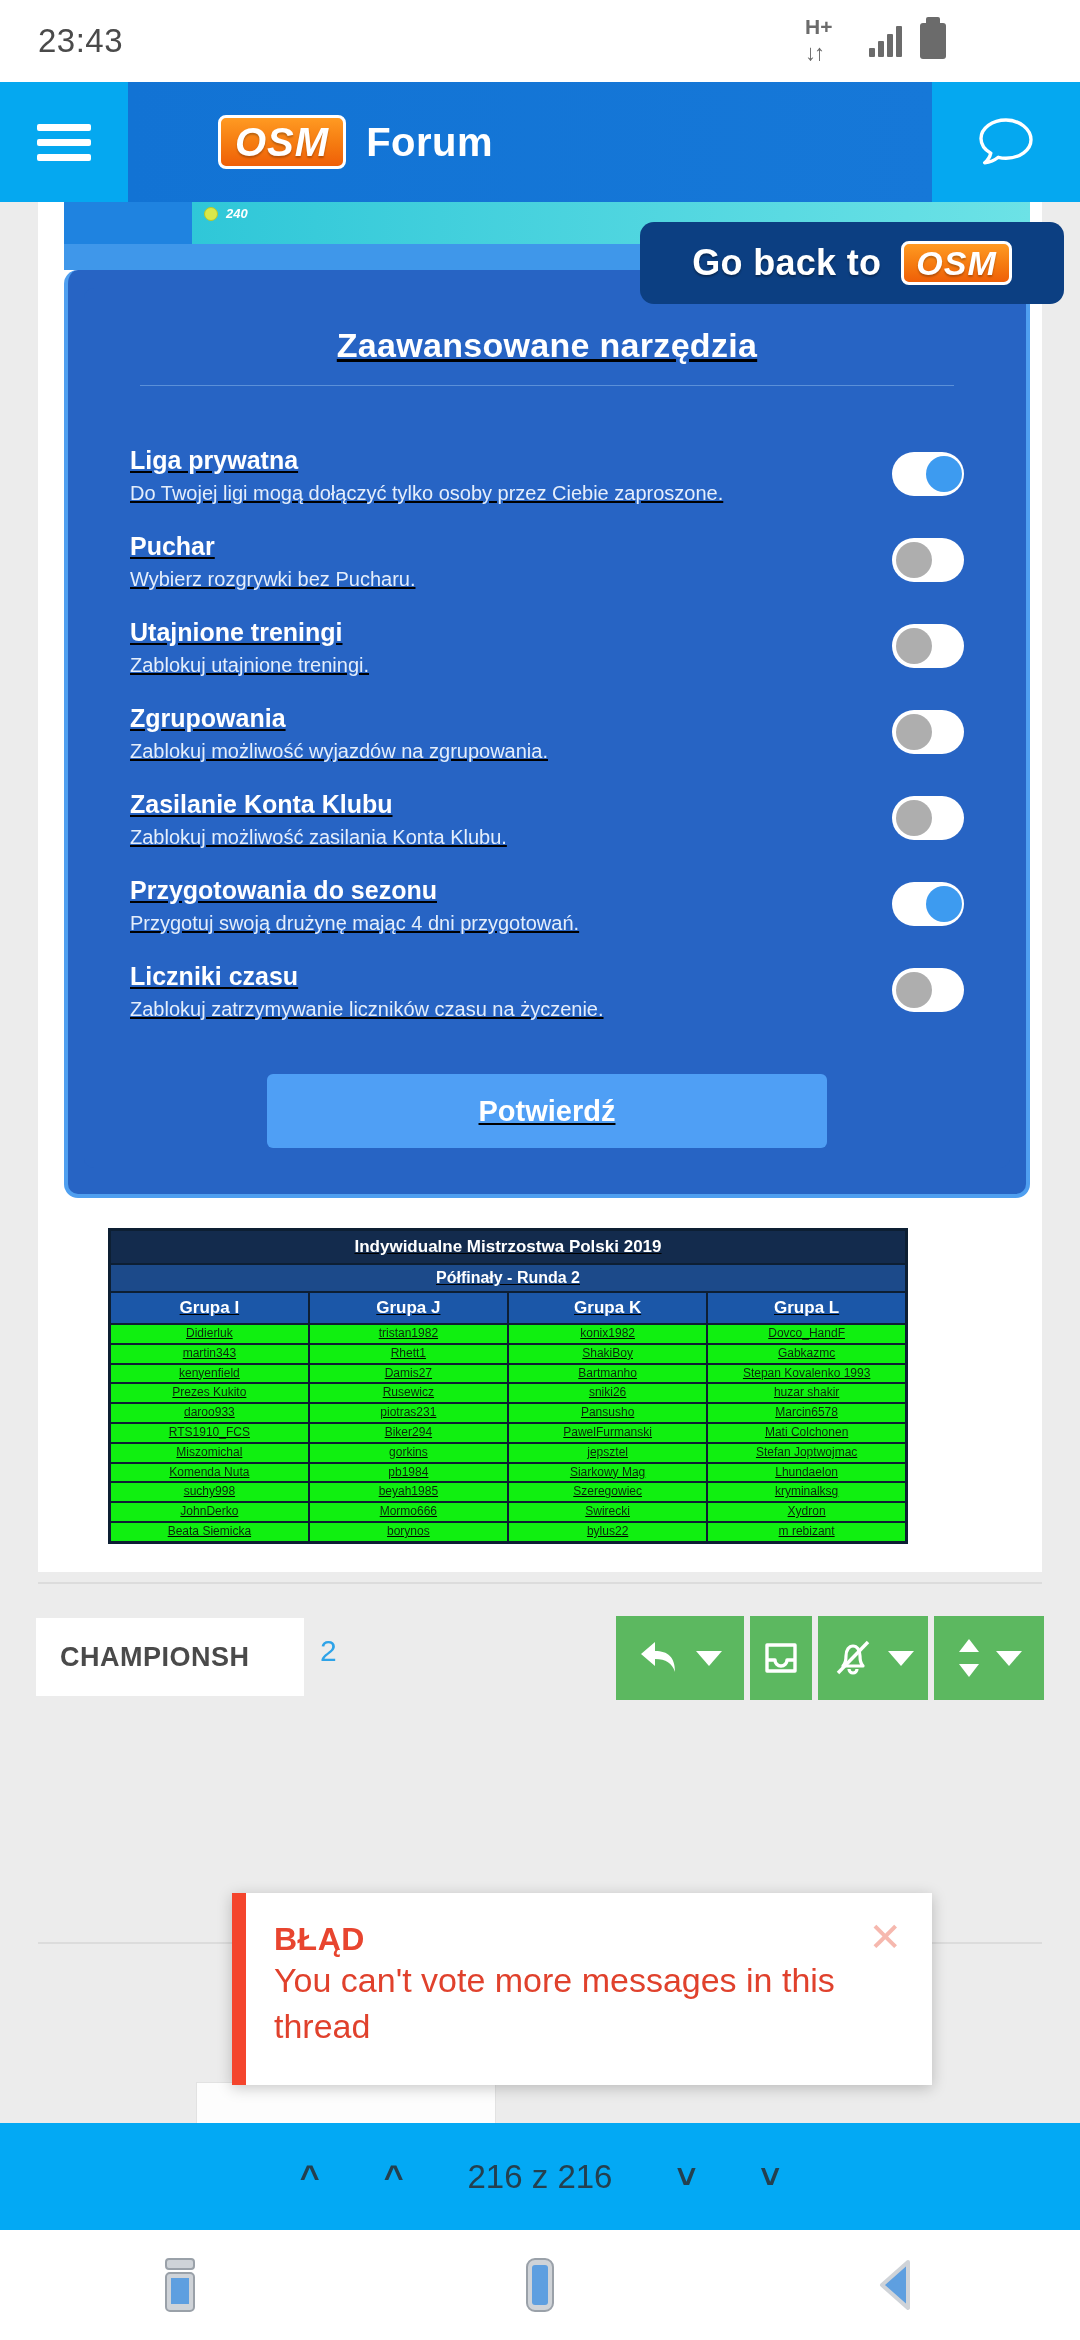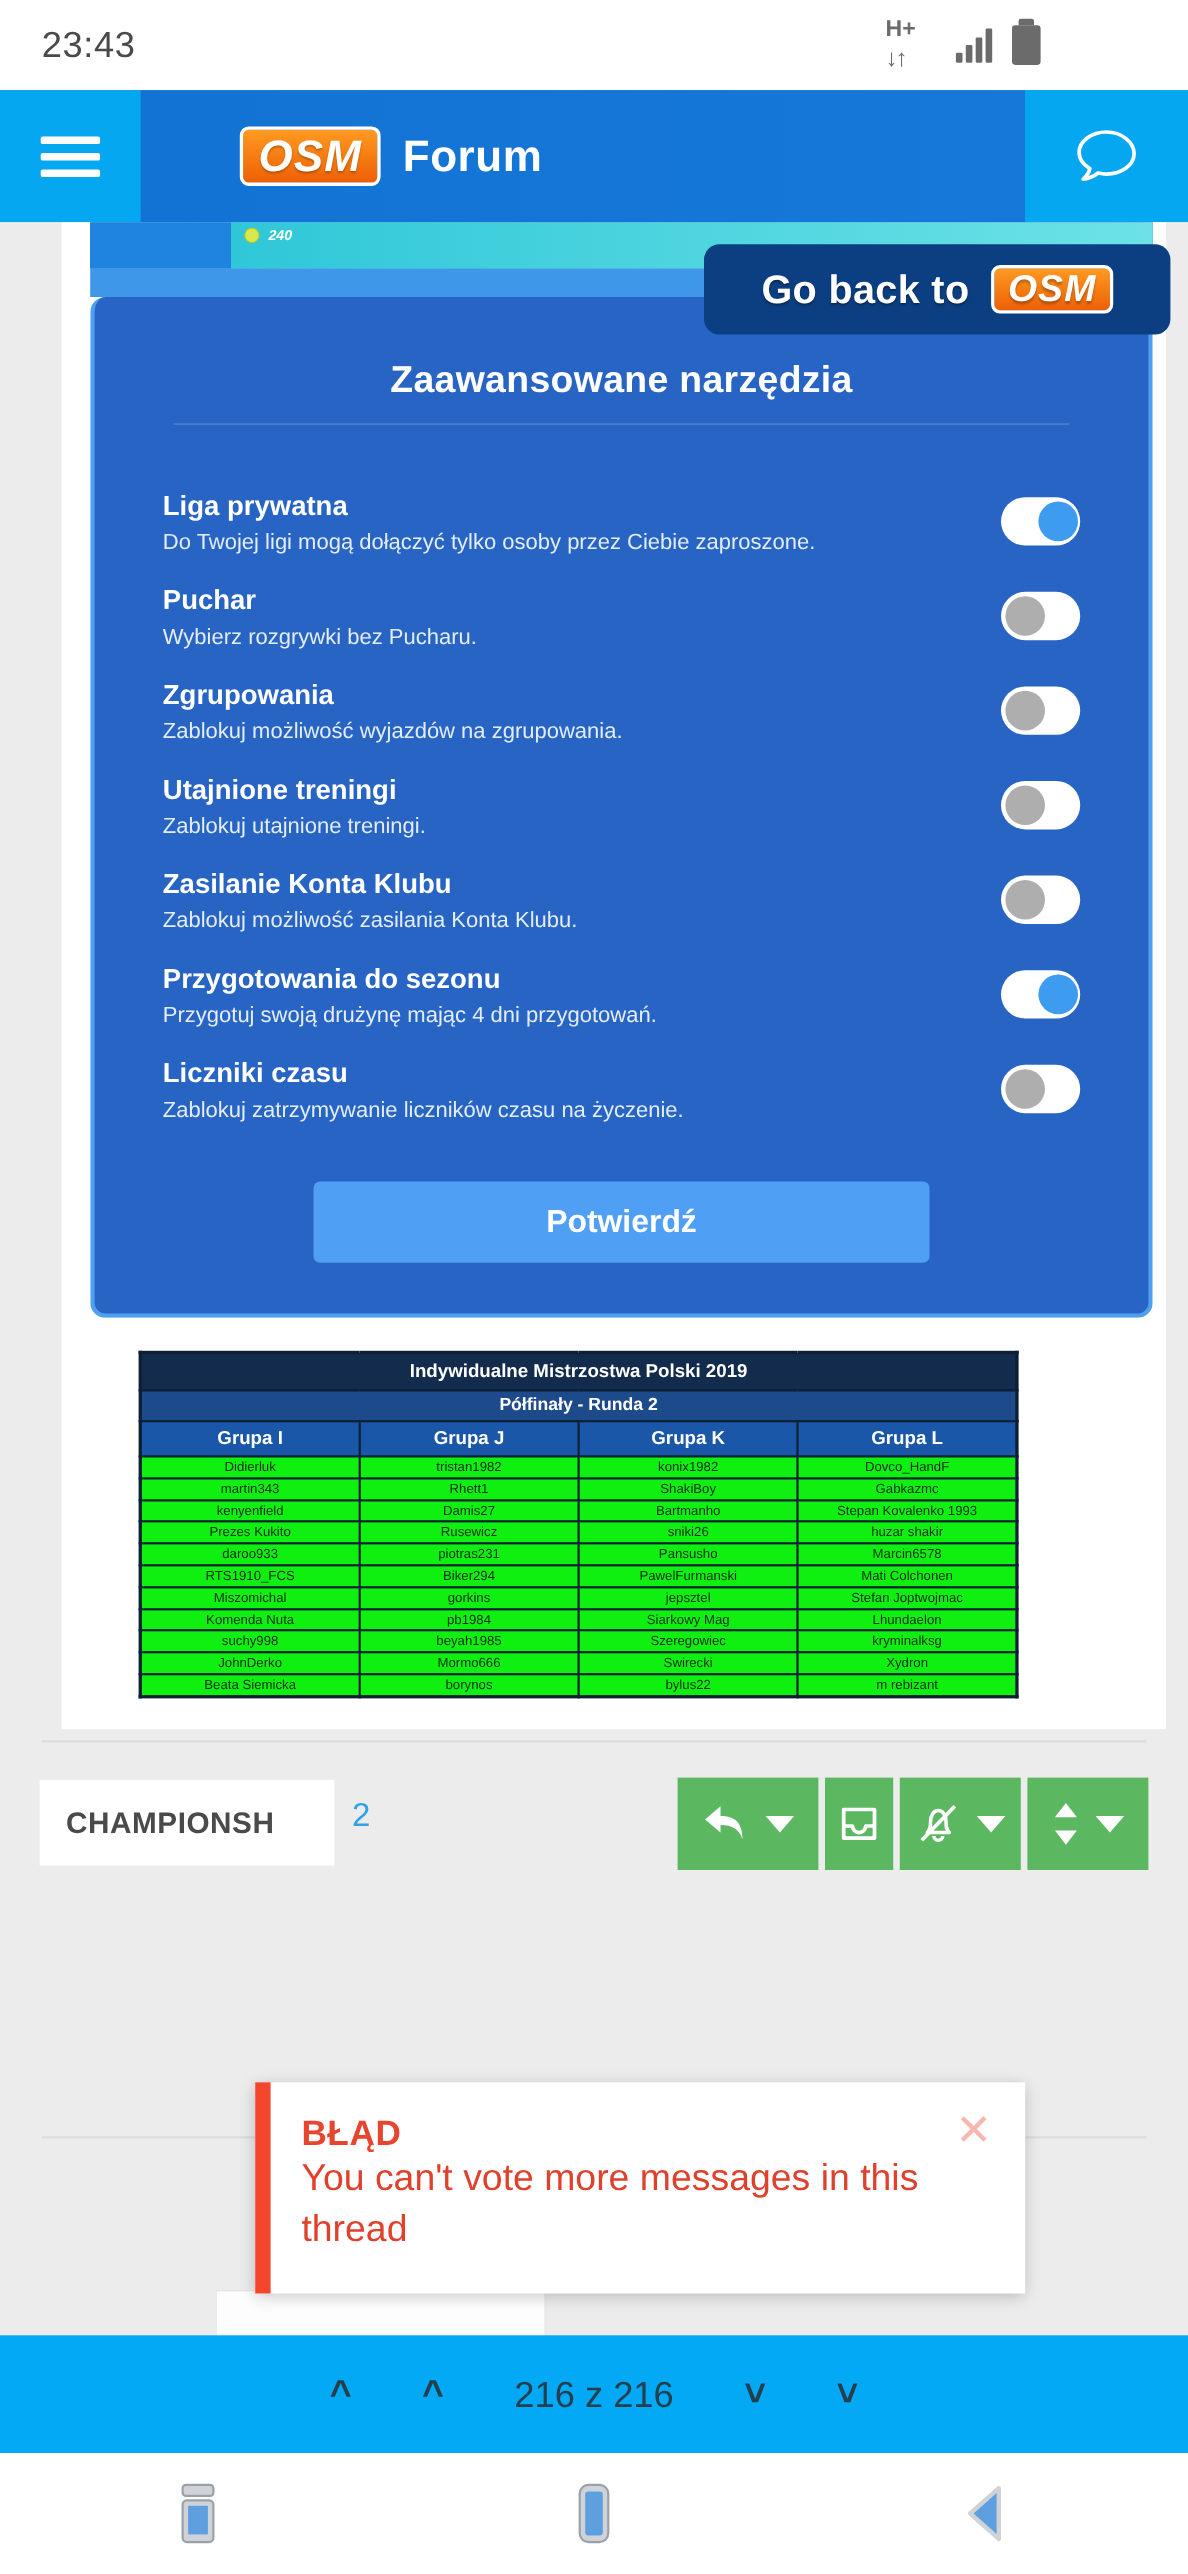--- a/index.html
+++ b/index.html
@@ -50,21 +50,21 @@
     background:linear-gradient(180deg,#ff9a22 0%,#f57a10 55%,#ef5f08 100%);
     border:3px solid #ffffff;
     color:#fff; font-size:40px; font-weight:bold; font-style:italic;
     letter-spacing:1px; line-height:1.0; text-shadow:0 2px 2px rgba(0,0,0,.25);
   }
   .forum-word { color:#fff; font-size:40px; font-weight:bold; margin-left:20px; letter-spacing:.5px;}
   .appbar-right { width:148px; height:120px; background:#05a8f0; display:flex; align-items:center; justify-content:center; flex:0 0 148px;}
 
   
   .page { position:absolute; top:202px; left:0; width:1080px; height:1930px; background:#ececec; overflow:hidden;}
-  .post-card { position:absolute; top:0; left:56px; width:1004px; background:#fff; padding:0; }
+  .post-card { position:absolute; top:0; left:38px; width:1004px; background:#fff; padding:0;text-decoration:underline; }
 
   .post-image-wrap { position:relative; width:966px; margin-left:26px; }
   
   .shot-top { position:relative; width:100%; height:42px; background:#0f76d9; display:flex; }
   .shot-top-left { width:128px; background:#1f83e0; }
   .shot-top-right { flex:1; background:linear-gradient(to right,#2fc7d8,#6ce2e6);}
   .coin-row { position:absolute; top:4px; left:140px; display:flex; align-items:center; gap:8px;}
   .coin { width:14px; height:14px; border-radius:50%; background:#d9e84a; border:1px solid #b8c728;}
   .coin-val { color:#fff; font-size:13px; font-style:italic; font-weight:bold;}
   .shot-band { width:100%; height:26px; background:#3f97ea; }
@@ -233,31 +233,31 @@
                   <div class="opt-text">
                     <div class="opt-title">Puchar</div>
                     <div class="opt-desc">Wybierz rozgrywki bez Pucharu.</div>
                   </div>
                   <div class="toggle off">
                     <span class="knob"></span>
                   </div>
                 </div>
                 <div class="opt-row">
                   <div class="opt-text">
+                    <div class="opt-title">Utajnione treningi</div>
+                    <div class="opt-desc">Zablokuj utajnione treningi.</div>
+                  </div>
+                  <div class="toggle off">
+                    <span class="knob"></span>
+                  </div>
+                </div>
+                <div class="opt-row">
+                  <div class="opt-text">
                     <div class="opt-title">Zgrupowania</div>
                     <div class="opt-desc">Zablokuj możliwość wyjazdów na zgrupowania.</div>
-                  </div>
-                  <div class="toggle off">
-                    <span class="knob"></span>
-                  </div>
-                </div>
-                <div class="opt-row">
-                  <div class="opt-text">
-                    <div class="opt-title">Utajnione treningi</div>
-                    <div class="opt-desc">Zablokuj utajnione treningi.</div>
                   </div>
                   <div class="toggle off">
                     <span class="knob"></span>
                   </div>
                 </div>
                 <div class="opt-row">
                   <div class="opt-text">
                     <div class="opt-title">Zasilanie Konta Klubu</div>
                     <div class="opt-desc">Zablokuj możliwość zasilania Konta Klubu.</div>
                   </div>

